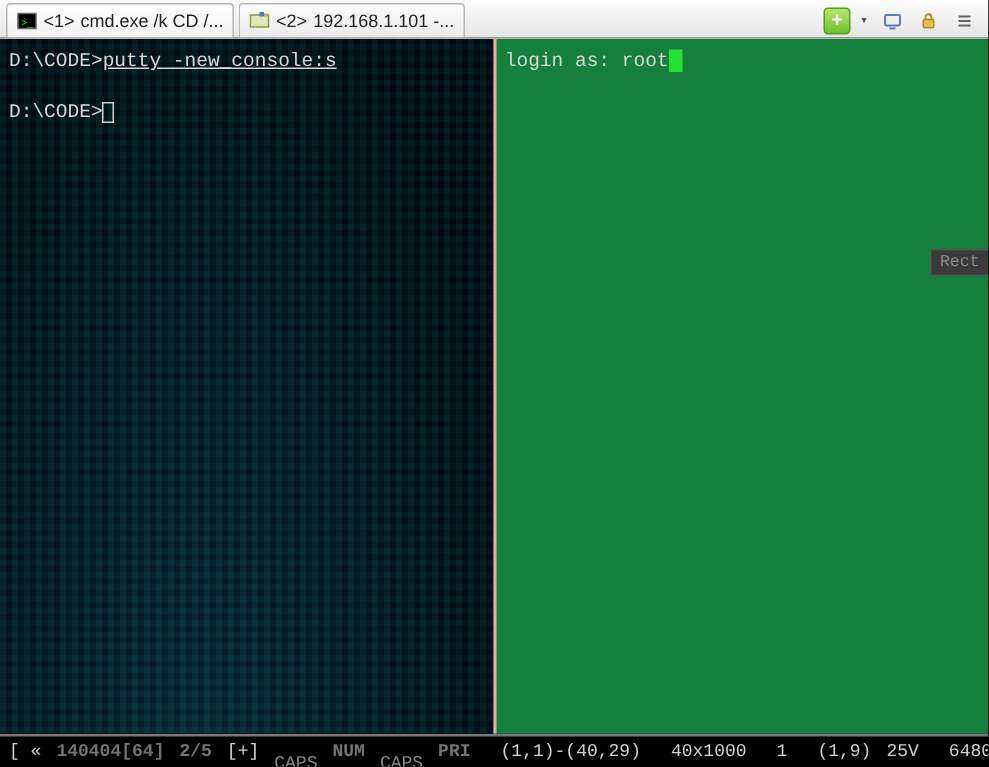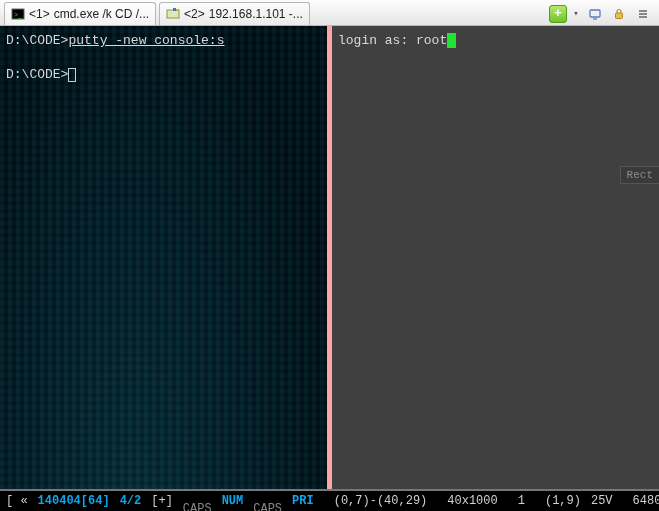--- a/index.html
+++ b/index.html
@@ -82,22 +82,22 @@
   }
   .pane {
     flex: 1;
     position: relative;
     overflow: hidden;
   }
   .pane.left {
     background: #000;
   }
   .pane.right {
-    background: #404040;
-    border-left: 5px solid #fca5a5;
+    background: #15803d;
+    border-left: 2px solid #fca5a5;
   }
   
   .noisy-bg {
     position: absolute; inset: 0;
     background:
       repeating-linear-gradient(90deg, rgba(20,60,70,0.35) 0 4px, rgba(10,30,40,0.35) 4px 8px),
       repeating-linear-gradient(0deg, rgba(15,55,65,0.35) 0 4px, rgba(8,25,35,0.35) 4px 8px),
       radial-gradient(ellipse at 40% 110%, #0f3c46 0%, #071a22 45%, #000 80%);
     filter: contrast(1.05);
   }
@@ -146,21 +146,21 @@
     border-top: 2px solid #777;
     display: flex;
     align-items: center;
     color: #d0d0d0;
     font-family: "Consolas", "Courier New", monospace;
     font-size: 12px;
     padding: 0 6px;
     gap: 10px;
     white-space: nowrap;
   }
-  .statusbar .bold { font-weight: bold; color: #0ea5e9; }
+  .statusbar .bold { font-weight: bold; color: #737373; }
   .statusbar .dim { color: #888; margin-top: 16px; }
   .sb-sep { flex: 0 0 auto; }
   .sb-flex { flex: 1; }
 </style>
 </head>
 <body>
 
 <div class="tabbar">
   <div class="tab active">
     <span class="tab-icon">
@@ -218,28 +218,28 @@
   </div>
   <div class="pane right">
     <div class="term-content"><span class="login-line">login as: </span><span class="login-line">root</span><span class="cursor-solid"></span></div>
     <div class="faint-label">Rect</div>
   </div>
 </div>
 
 <div class="statusbar">
   <span class="sb-sep">[ «</span>
   <span class="bold">140404[64]</span>
-  <span class="bold">4/2</span>
+  <span class="bold">2/5</span>
   <span>[+]</span>
   <span class="dim">CAPS</span>
   <span class="bold">NUM</span>
   <span class="dim">CAPS</span>
   <span class="bold">PRI</span>
   <span class="sb-flex"></span>
-  <span>(0,7)-(40,29)</span>
+  <span>(1,1)-(40,29)</span>
   <span class="sb-flex"></span>
   <span>40x1000</span>
   <span class="sb-flex"></span>
   <span>1</span>
   <span class="sb-flex"></span>
   <span>(1,9)</span>
   <span>25V</span>
   <span class="sb-flex"></span>
   <span>6480</span>
 </div>

